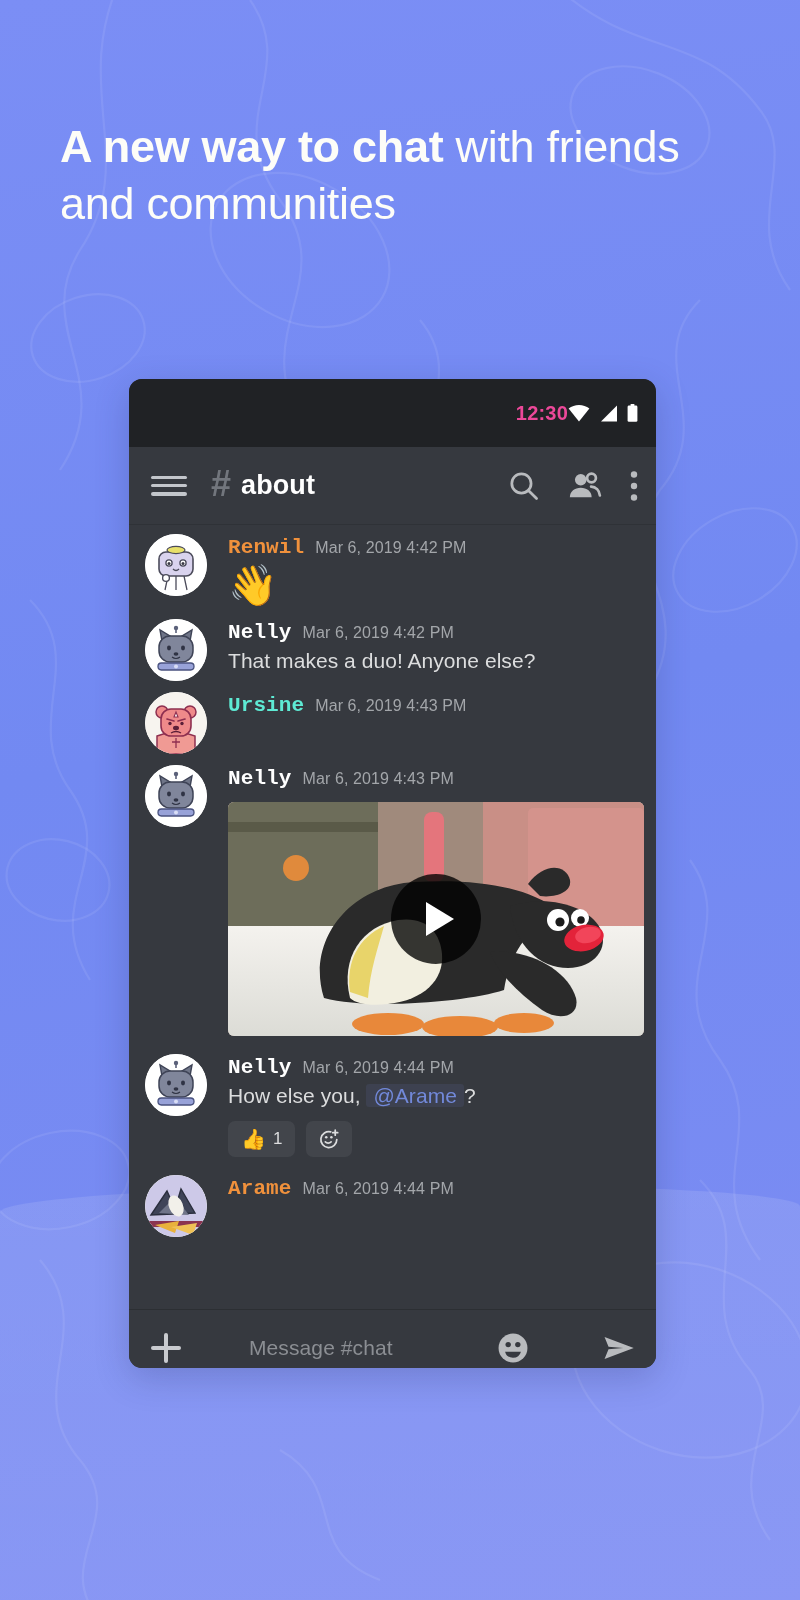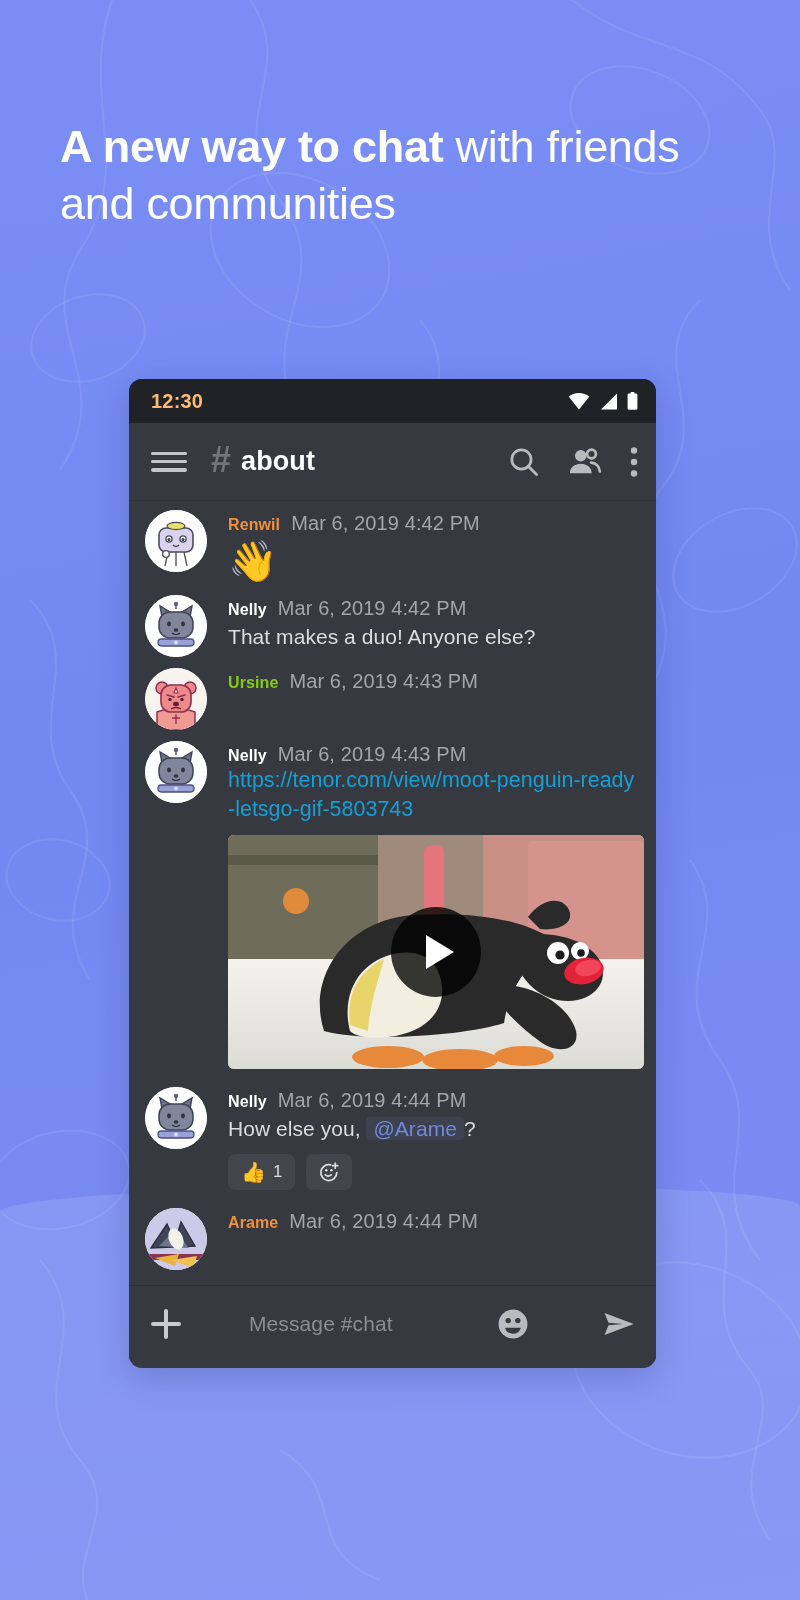--- a/index.html
+++ b/index.html
@@ -61,27 +61,27 @@
     width: 527px;
     height: 989px;
     background: #36393f;
     border-radius: 13px;
     overflow: hidden;
     box-shadow: 0 10px 34px rgba(30,38,90,.22);
   }
 
   
   .statusbar {
-    height: 44px;
+    height: 68px;
     background: #202225;
     display: flex;
     align-items: center;
-    justify-content: space-between;
+    justify-content: flex-end;
     padding: 0 18px 0 22px;
-    color: #fdba74;
+    color: #ec4899;
   }
   .statusbar .clock {
     font-size: 20px;
     font-weight: bold;
     letter-spacing: .2px;
   }
   .statusbar .sysicons {
     display: flex;
     align-items: center;
     gap: 9px;
@@ -141,26 +141,27 @@
     border-radius: 50%;
     background: #fff;
     flex: 0 0 62px;
     margin-right: 21px;
     overflow: hidden;
     position: relative;
   }
   .msg .body { flex: 1; min-width: 0; padding-top: 2px; }
   .msg .meta { display: flex; align-items: baseline; gap: 11px; }
   .msg .author {
-    font-size: 16px;
+    font-size: 21px;
     font-weight: bold;
     letter-spacing: .1px;
+    font-family: Liberation Mono, monospace;
   }
   .msg .ts {
-    font-size: 20px;
+    font-size: 16px;
     color: #a3a6aa;
     letter-spacing: .1px;
   }
   .msg .text {
     font-size: 21px;
     color: #dcddde;
     line-height: 1.33;
     margin-top: 3px;
     letter-spacing: .05px;
   }
@@ -404,21 +405,21 @@
           <path d="M22 27 l7 2 M40 27 l-7 2" stroke="#8e2f50" stroke-width="1.7" stroke-linecap="round"></path>
           <circle cx="25" cy="31.5" r="1.7" fill="#5c1f38"></circle>
             <circle cx="37" cy="31.5" r="1.7" fill="#5c1f38"></circle>
           <ellipse cx="31" cy="36" rx="3" ry="2.2" fill="#5c1f38"></ellipse>
           <path d="M26 41 q5 -3 10 0" stroke="#5c1f38" stroke-width="1.4" fill="none"></path>
           <path d="M31 46 l0 10 M27 50 l8 0" stroke="#8e2f50" stroke-width="1.3"></path>
         </svg>
       </div>
       <div class="body">
         <div class="meta">
-          <span class="author" style="color:#84cc16">Ursine</span>
+          <span class="author" style="color:#5eead4">Ursine</span>
           <span class="ts">Mar 6, 2019 4:43 PM</span>
         </div>
       </div>
     </div>
 
     <div class="msg">
       <div class="avatar">
         <svg viewBox="0 0 62 62" width="62" height="62">
           <circle cx="31" cy="31" r="31" fill="#fff"></circle>
           <path d="M31 14 l0 -4" stroke="#5b617a" stroke-width="1.6"></path>
@@ -432,21 +433,20 @@
           <path d="M27 38 q4 3 8 0" stroke="#2f3344" stroke-width="1.2" fill="none"></path>
           <rect x="13" y="44" width="36" height="7" rx="3.4" fill="#98a2d8" stroke="#49527f" stroke-width="1.3"></rect>
           <circle cx="31" cy="47.5" r="2" fill="#d8ddf5"></circle>
         </svg>
       </div>
       <div class="body">
         <div class="meta">
           <span class="author" style="color:#FFFFFF">Nelly</span>
           <span class="ts">Mar 6, 2019 4:43 PM</span>
         </div>
-        <a class="link">https://tenor.com/view/moot-penguin-ready-letsgo-gif-5803743</a>
         <div class="gif-embed">
           <svg viewBox="0 0 416 234" width="416" height="234">
             <defs>
               <linearGradient id="bgwall" x1="0" y1="0" x2="0" y2="1">
                 <stop offset="0" stop-color="#b79c8d"></stop>
                   <stop offset="1" stop-color="#9d8575"></stop>
               </linearGradient>
               <linearGradient id="snow" x1="0" y1="0" x2="0" y2="1">
                 <stop offset="0" stop-color="#f4f2ee"></stop>
                   <stop offset="1" stop-color="#dcdcd6"></stop>

